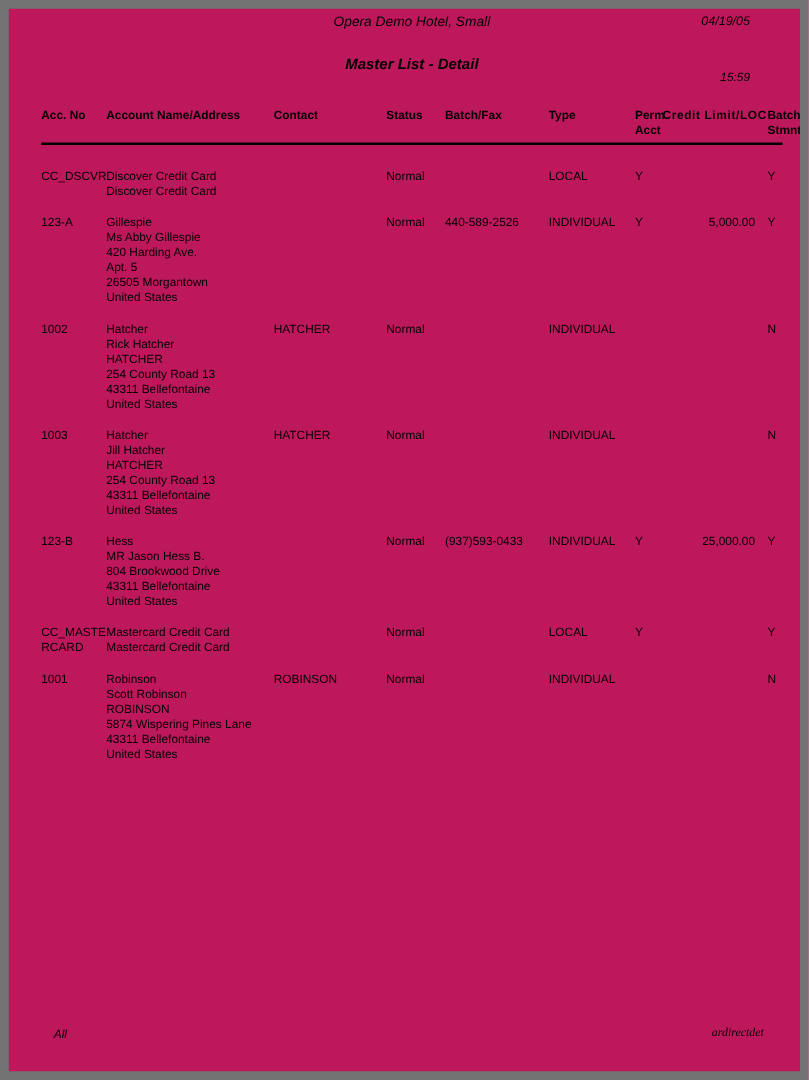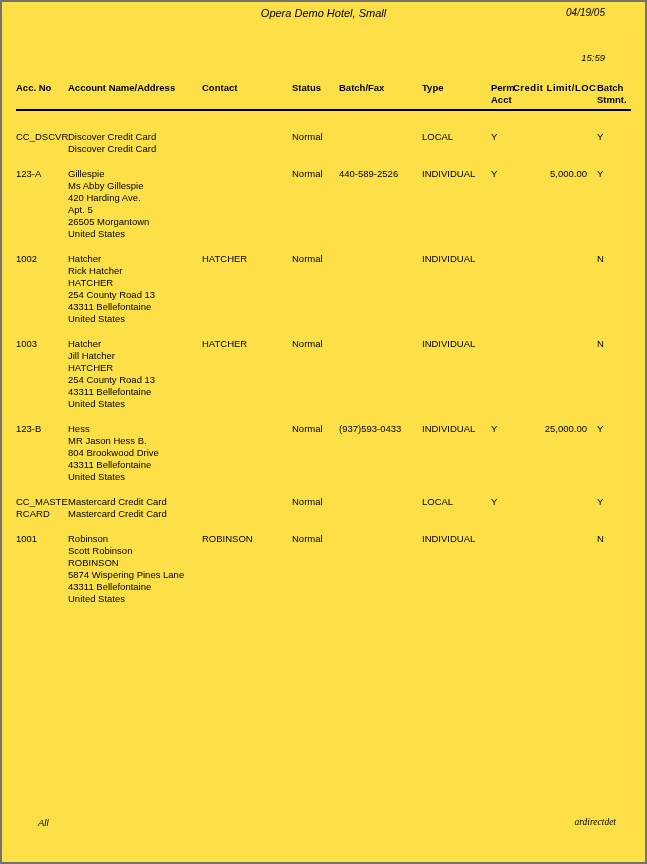--- a/index.html
+++ b/index.html
@@ -6,23 +6,24 @@
   html, body { background: #ffffff; }
   body {
     font-family: "Liberation Sans", sans-serif;
     color: #000000;
     width: 647px;
   }
   .page {
     position: relative;
     width: 647px;
     height: 864px;
-    background: #fde047;
-    border: 2px solid #737373;
+    background: #be185d;
+    border: 7px solid #737373;
     overflow: hidden;
+    padding-left: 12px;
   }
   
   .report-header {
     position: relative;
     height: 80px;
   }
   .hotel-name {
     position: absolute;
     top: 5px; left: 0; right: 0;
     text-align: center;
@@ -89,20 +90,21 @@
 </style>
 </head>
 <body>
 
 <div class="page">
 
   <div class="report-header">
     <div class="hotel-name">Opera Demo Hotel, Small</div>
     <div class="report-date">04/19/05</div>
     <div class="report-time">15:59</div>
+    <div class="report-title">Master List - Detail</div>
   </div>
 
   <div class="table-wrap">
     <div class="thead-row">
         <div class="cell col1">Acc. No</div>
         <div class="cell col2">Account Name/Address</div>
         <div class="cell col3">Contact</div>
         <div class="cell col4">Status</div>
         <div class="cell col5">Batch/Fax</div>
         <div class="cell col6">Type</div>

